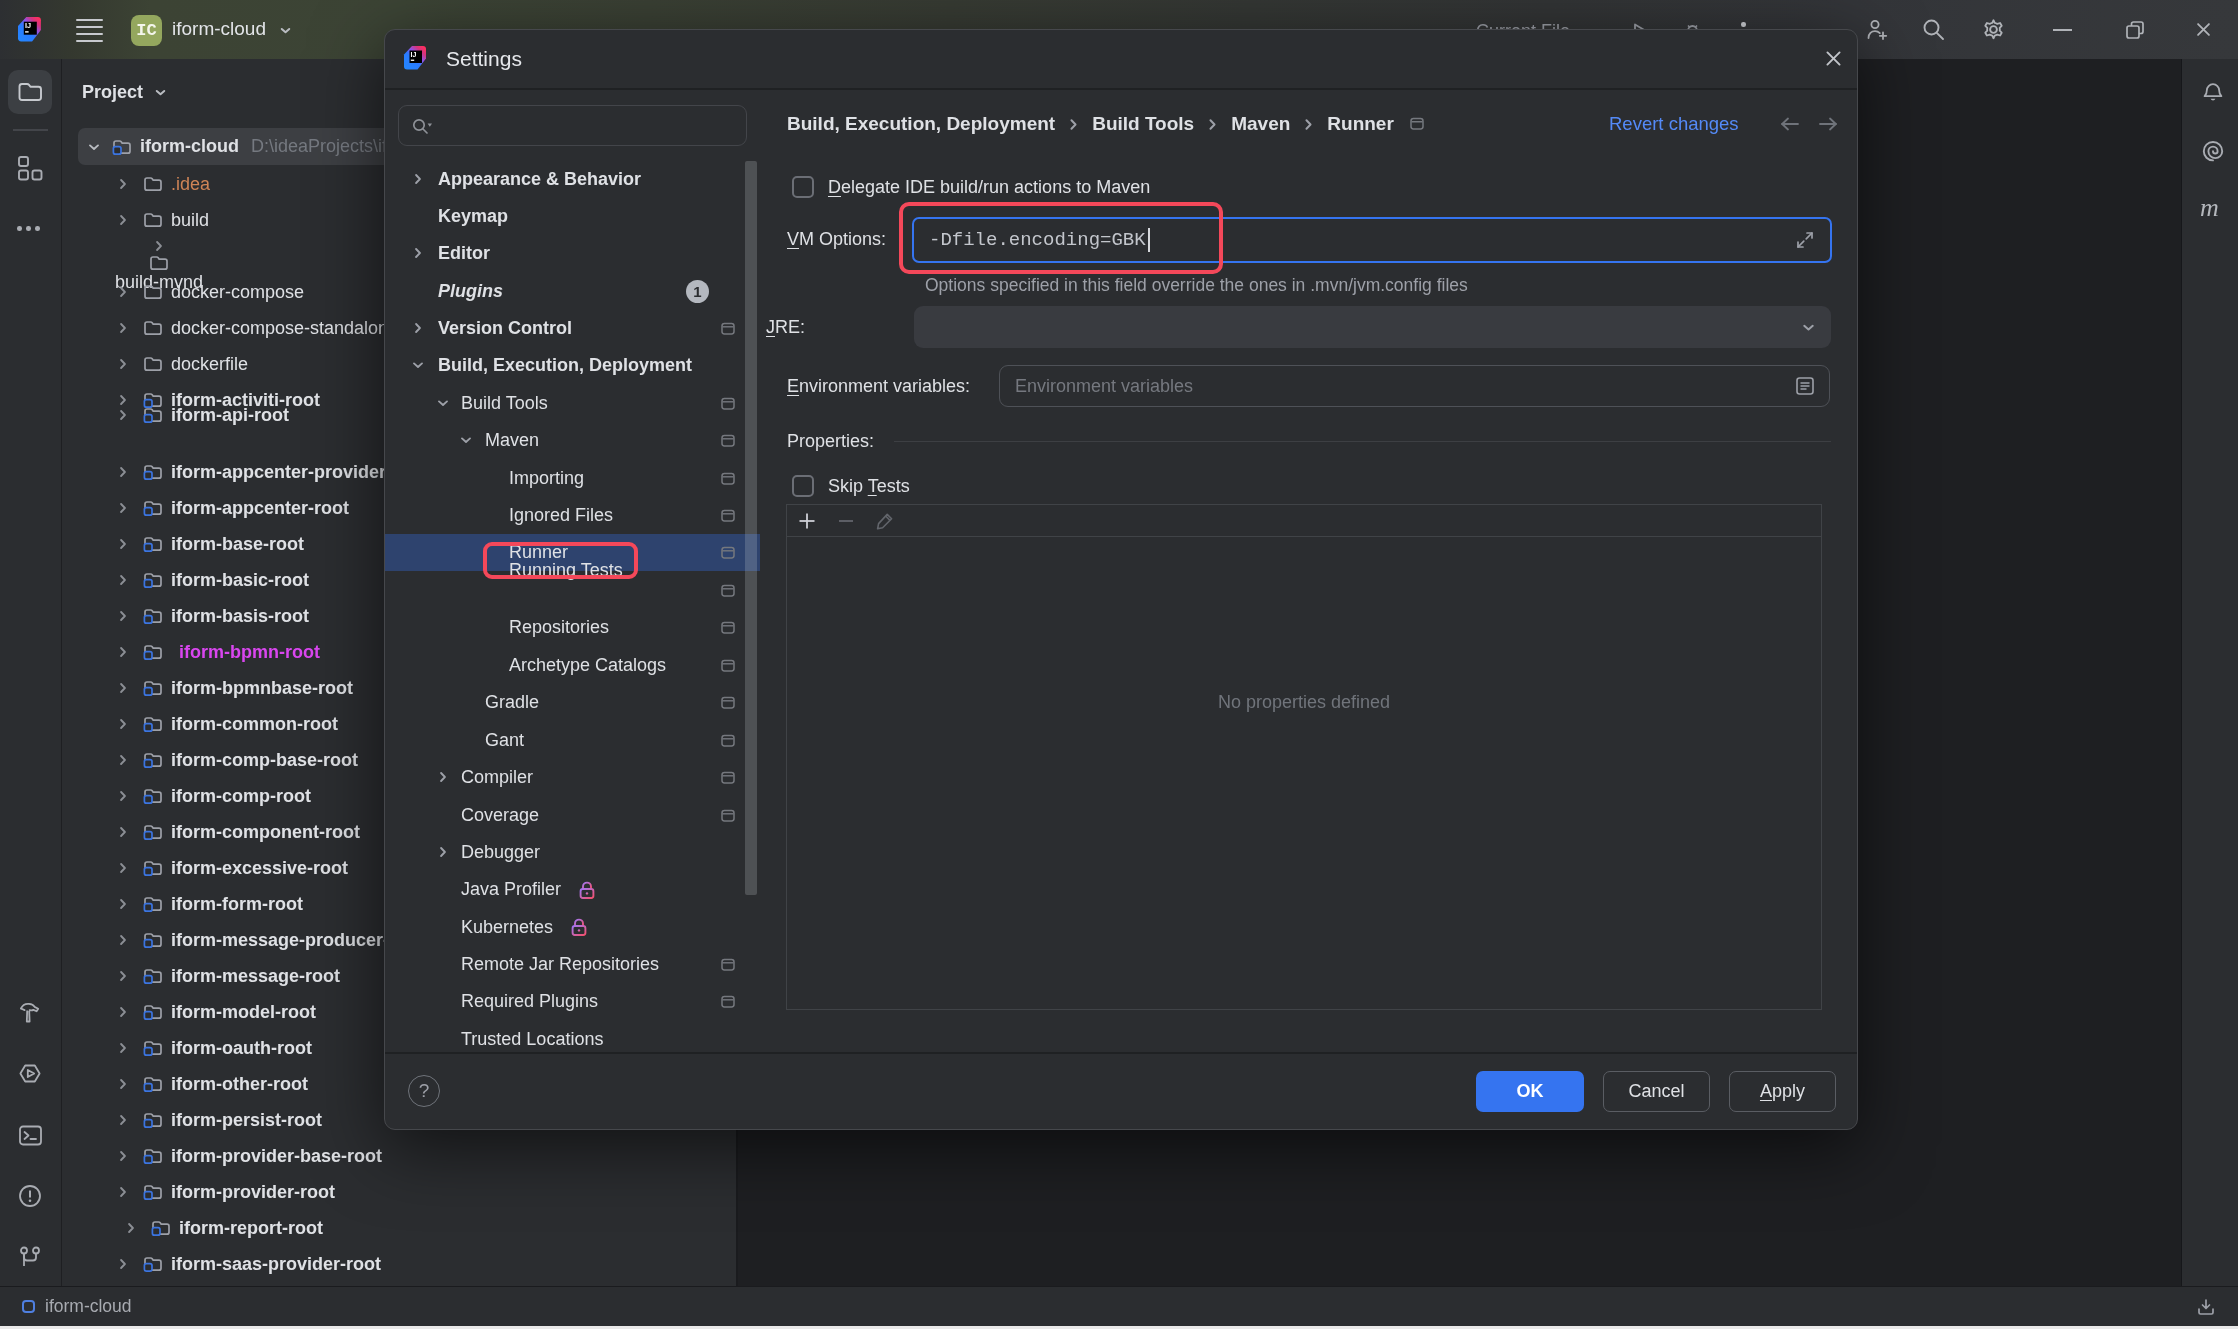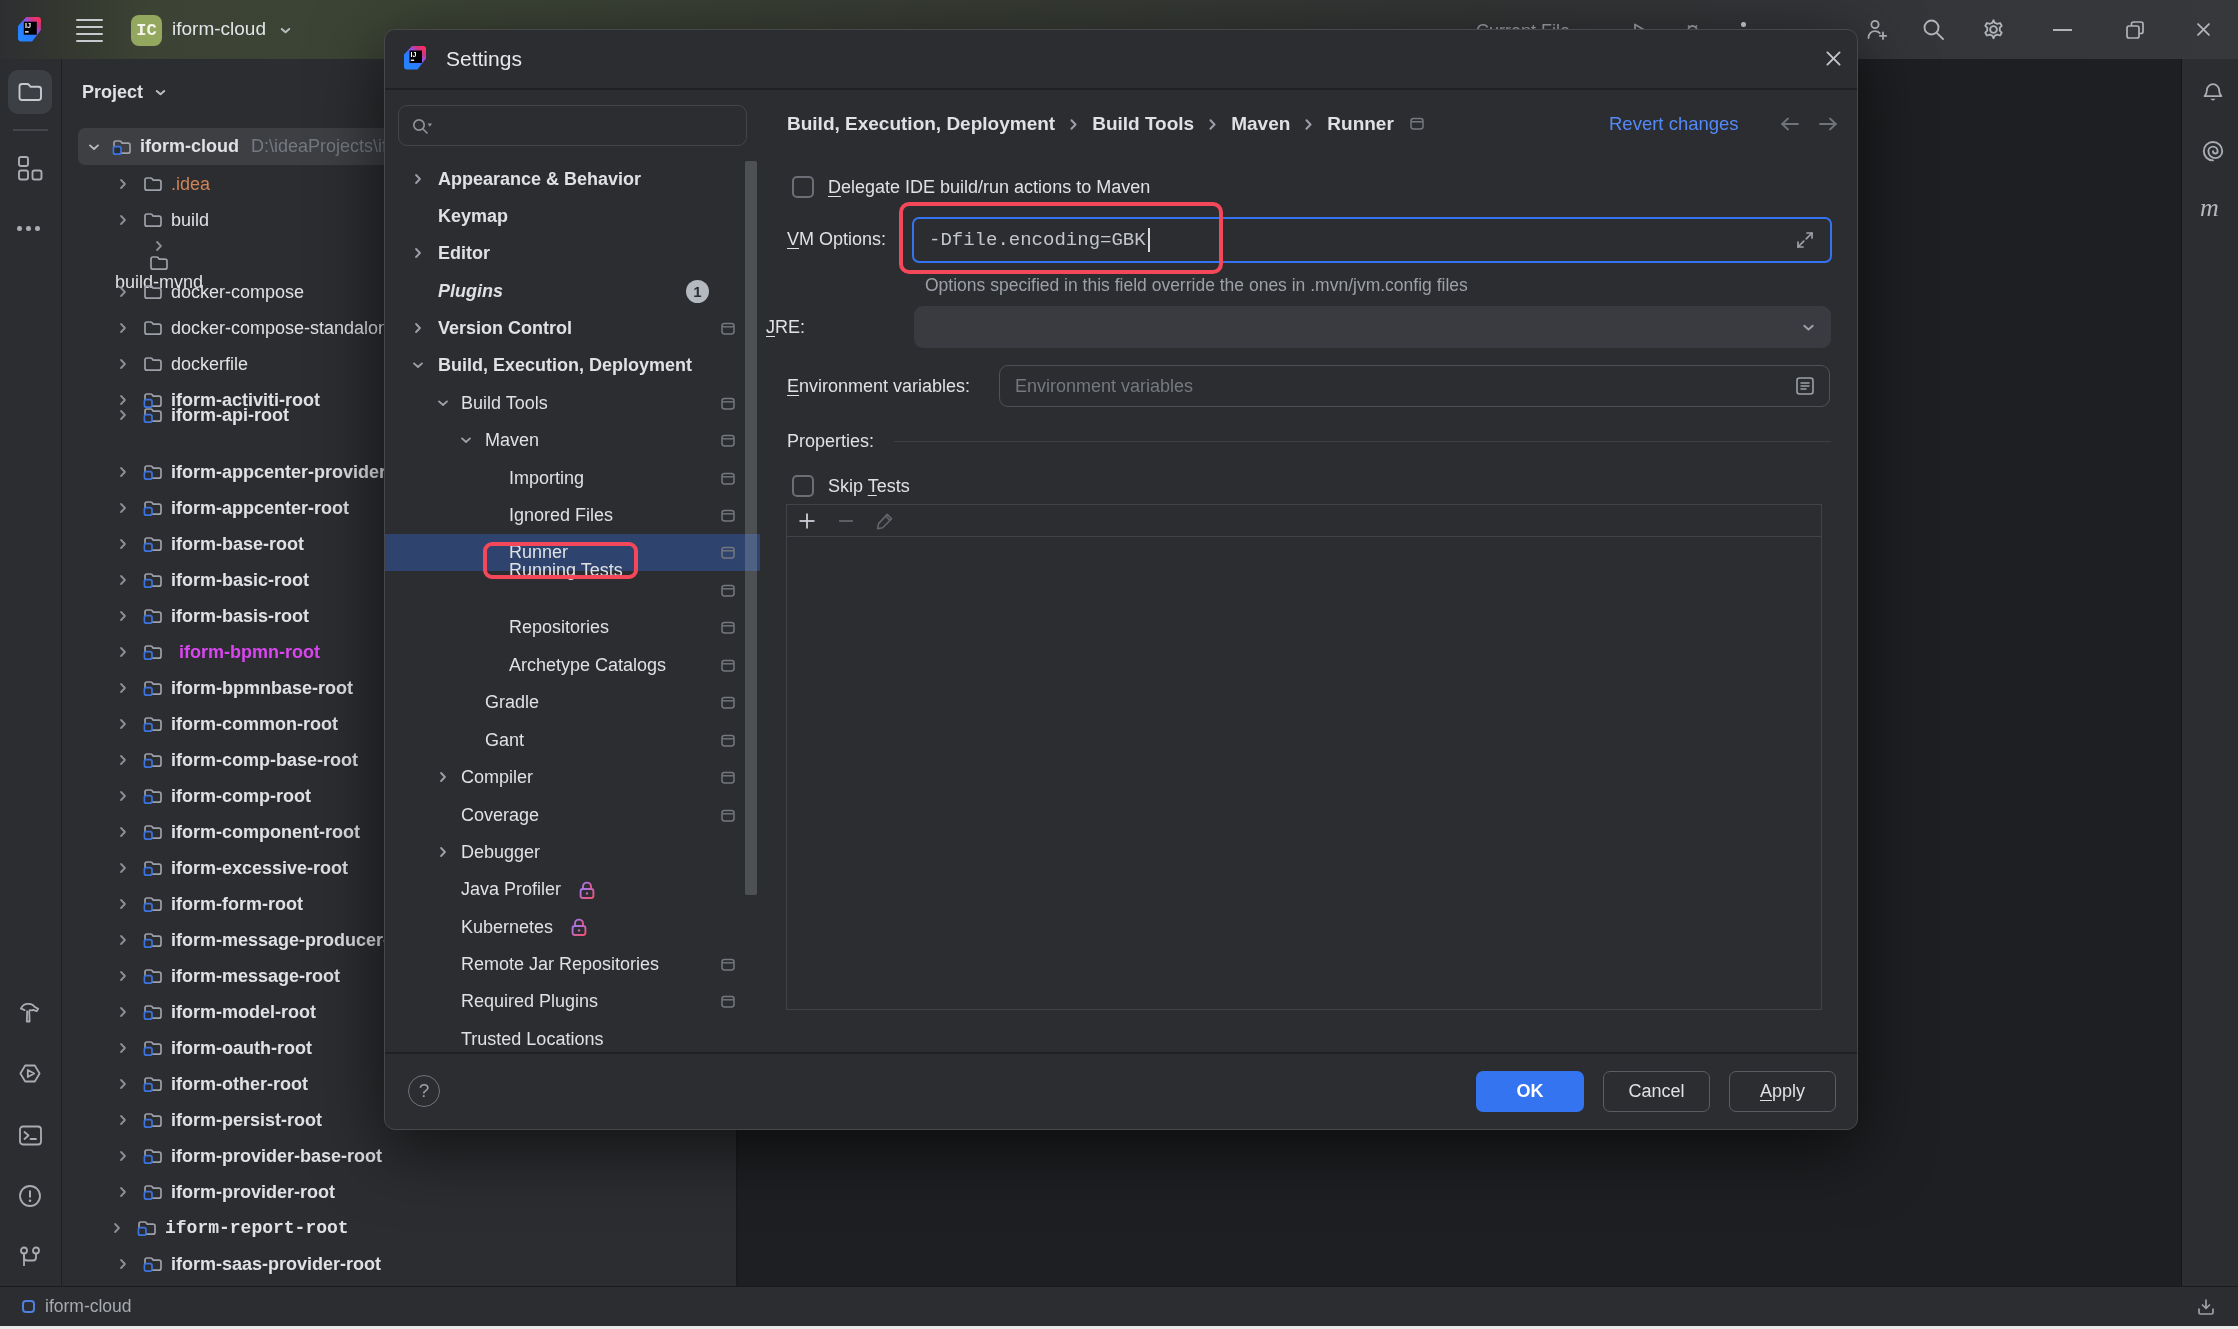--- a/index.html
+++ b/index.html
@@ -502,21 +502,21 @@
           <path d="M6.08 4.0 L9.92 8.0 L6.08 12.0" fill="none" stroke="#8b8e94" stroke-width="1.9" stroke-linecap="round" stroke-linejoin="round"></path>
         </svg>
         <span style="width:12px;"></span>
         <svg width="20" height="18" viewBox="0 0 20 18" style="">
           <path d="M2 5 q0-2 2-2 h3.6 q1 0 1.6.8 l1 1.4 h5.8 q2 0 2 2 v6 q0 2 -2 2 h-12 q-2 0-2-2 z" fill="none" stroke="#9da0a8" stroke-width="1.7" stroke-linejoin="round"></path>
           <rect x="1.4" y="8.6" width="7.6" height="7.6" rx="2" fill="#2b2d30" stroke="#3b74e0" stroke-width="1.7"></rect>
         </svg>
         <span style="width:8px;"></span>
         <span class="navtxt bold" style="color:#dfe1e5;">iform-provider-root</span>
       </div>
-      <div class="row" style="left:47px;top:1151px;height:36px;font-family:Liberation Mono, monospace;">
+      <div class="row" style="left:61px;top:1151px;height:36px;">
         <svg width="16" height="16" viewBox="0 0 16 16" style="">
           <path d="M6.08 4.0 L9.92 8.0 L6.08 12.0" fill="none" stroke="#8b8e94" stroke-width="1.9" stroke-linecap="round" stroke-linejoin="round"></path>
         </svg>
         <span style="width:12px;"></span>
         <svg width="20" height="18" viewBox="0 0 20 18" style="">
           <path d="M2 5 q0-2 2-2 h3.6 q1 0 1.6.8 l1 1.4 h5.8 q2 0 2 2 v6 q0 2 -2 2 h-12 q-2 0-2-2 z" fill="none" stroke="#9da0a8" stroke-width="1.7" stroke-linejoin="round"></path>
           <rect x="1.4" y="8.6" width="7.6" height="7.6" rx="2" fill="#2b2d30" stroke="#3b74e0" stroke-width="1.7"></rect>
         </svg>
         <span style="width:8px;"></span>
         <span class="navtxt bold" style="color:#dfe1e5;">iform-report-root</span>
@@ -913,20 +913,21 @@
         <svg width="20" height="20" viewBox="0 0 20 20" style="">
           <line x1="3" y1="10" x2="17" y2="10" stroke="#62656b" stroke-width="1.8"></line>
         </svg>
       </div>
       <div class="abs" style="left:490px;top:481px;">
         <svg width="20" height="20" viewBox="0 0 20 20" style="">
           <path d="M12.2 3.4 l4.4 4.4 -9 9 -5 1 1-5.2 z" fill="none" stroke="#62656b" stroke-width="1.6" stroke-linejoin="round"></path>
           <line x1="10.6" y1="5" x2="15" y2="9.4" stroke="#62656b" stroke-width="1.6"></line>
         </svg>
       </div>
+      <div class="abs" style="left:402px;top:662px;width:1034px;text-align:center;font-size:18px;color:#70747b;">No properties defined</div>
       <div class="abs" style="left:0;top:1022px;width:1474px;height:1.5px;background:#1f2123;"></div>
       <div class="abs" style="left:23px;top:1045px;width:32px;height:32px;border:1.5px solid #6f737a;border-radius:50%;display:flex;align-items:center;justify-content:center;font-size:19px;color:#9da0a8;">?</div>
       <div class="abs" style="left:1091px;top:1041px;width:108px;height:41px;background:#3574f0;border-radius:7px;display:flex;align-items:center;justify-content:center;font-size:18px;font-weight:bold;color:#fff;">OK</div>
       <div class="abs" style="left:1218px;top:1041px;width:107px;height:41px;border:1px solid #5a5d63;border-radius:7px;display:flex;align-items:center;justify-content:center;font-size:18px;color:#dfe1e5;">Cancel</div>
       <div class="abs" style="left:1344px;top:1041px;width:107px;height:41px;border:1px solid #5a5d63;border-radius:7px;display:flex;align-items:center;justify-content:center;font-size:18px;color:#dfe1e5;"><span class="u">A</span>pply</div>
     </div>
     <div class="abs" style="left:899px;top:202px;width:324px;height:72px;border:4.5px solid #f4485a;border-radius:10px;z-index:30;"></div>
     <div class="abs" style="left:483px;top:542px;width:155px;height:37px;border:4.5px solid #f4485a;border-radius:9px;z-index:30;"></div>
   </div>
 </body></html>

